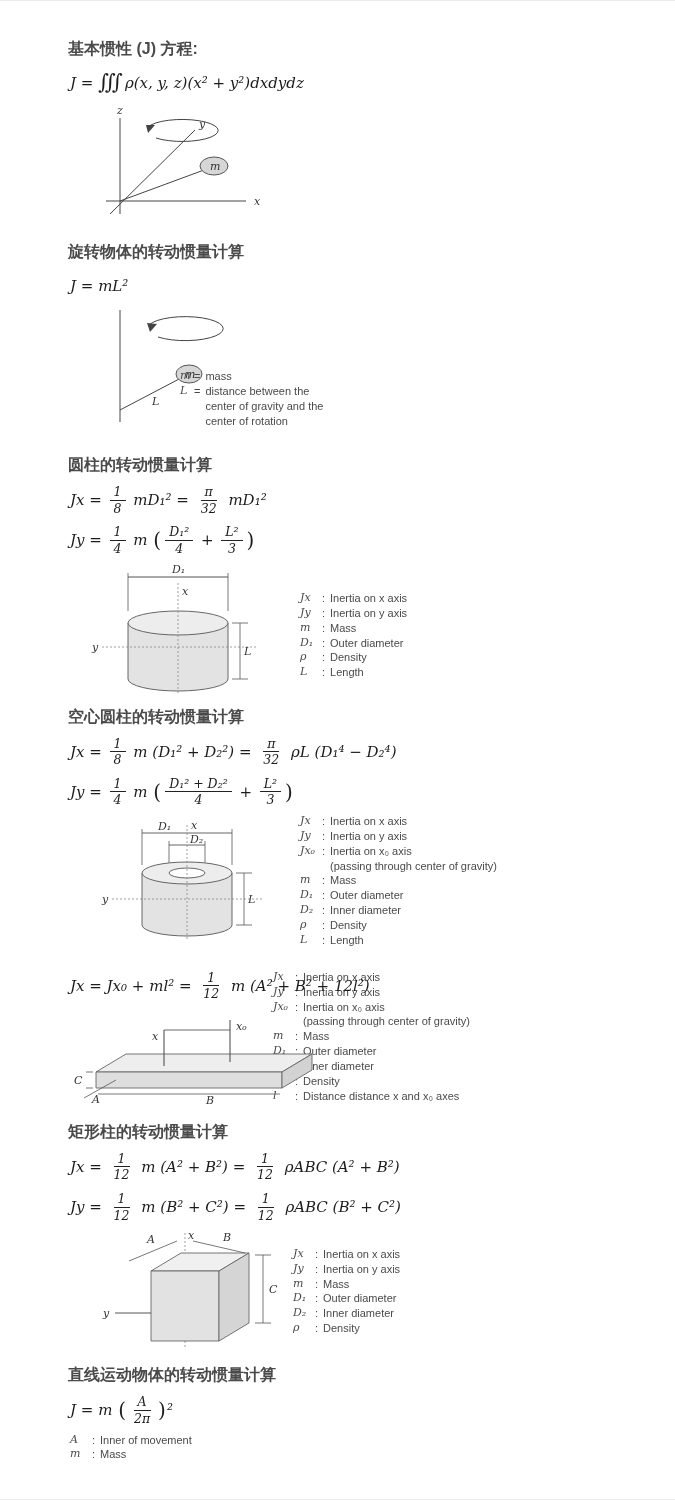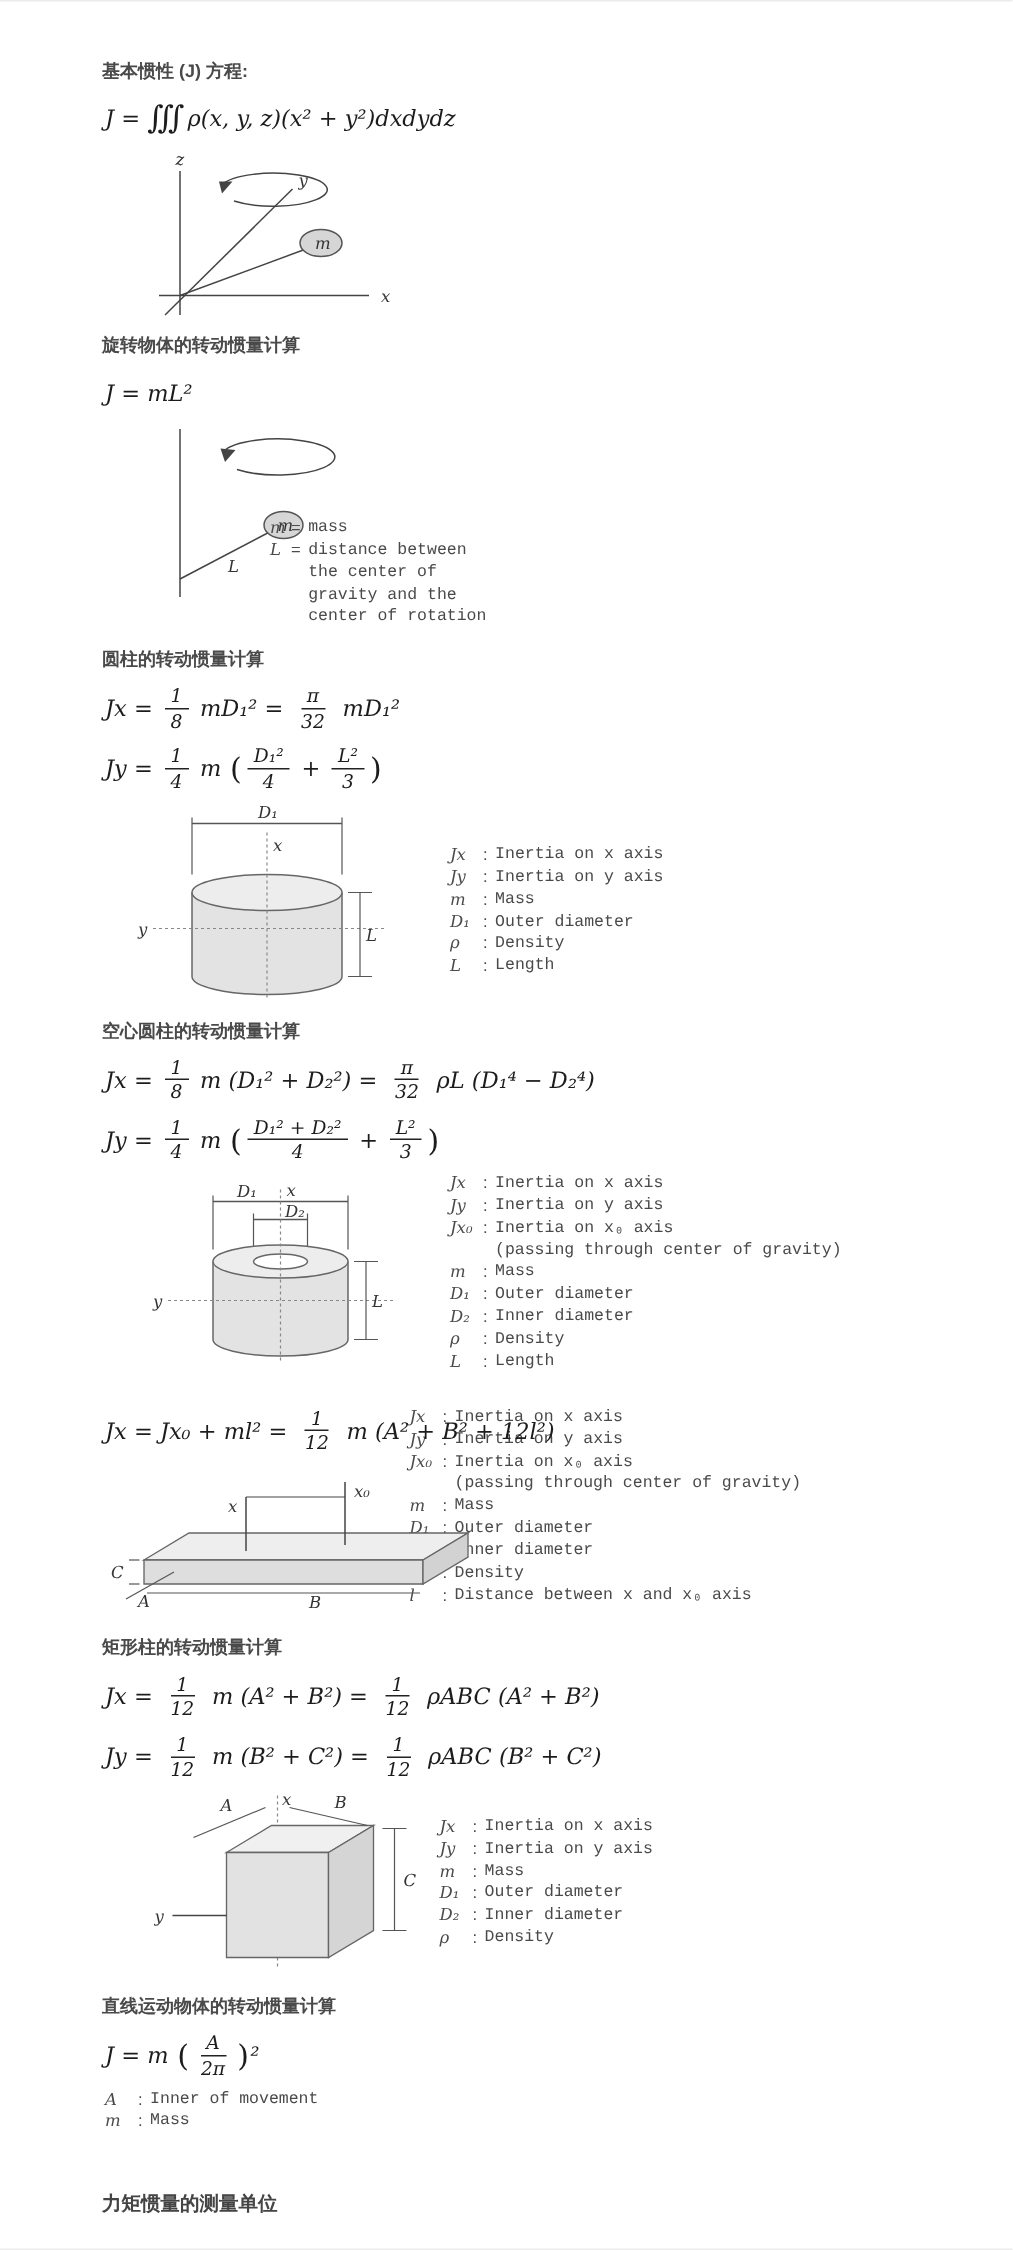--- a/index.html
+++ b/index.html
@@ -3,42 +3,42 @@
 <meta charset="utf-8">
 <style>
   html,body{margin:0;padding:0;}
   body{
     width:675px;height:1500px;background:#ffffff;overflow:hidden;position:relative;
     font-family:"Liberation Sans","DejaVu Sans",sans-serif;color:#4a4a4a;
     border-top:1px solid #ececec;border-bottom:1px solid #ececec;box-sizing:border-box;
   }
   .content{padding:38px 20px 0 68px;}
   .sec{margin:0;}
-  .h{font-size:12px;font-weight:bold;color:#4a4a4a;margin:0 0 2px 0;}
+  .h{font-size:16px;font-weight:bold;color:#4a4a4a;margin:0 0 2px 0;}
   .h.big{font-size:13px;color:#444;}
   
   .formula{
     display:flex;align-items:center;margin:8px 0 6px 2px;
     font-family:"DejaVu Serif","Liberation Serif",serif;font-style:italic;
     font-size:15px;color:#1c1c1c;min-height:30px;
   }
   .t-v{white-space:pre;}
   .t-u{white-space:pre;font-style:normal;}
   .t-int{font-style:normal;font-size:21px;letter-spacing:-4px;margin-right:6px;margin-top:-2px;}
   .t-big{font-style:normal;font-size:20px;font-weight:300;margin:0 1px;color:#1c1c1c;}
   .frac{display:inline-flex;flex-direction:column;align-items:center;margin:0 3px;font-size:12.5px;line-height:1.25;}
   .frac .num{border-bottom:1px solid #222;padding:0 4px;}
   .frac .den{padding:0 4px;}
   
   .defs{font-size:11px;color:#4a4a4a;line-height:1.35;}
   .def-row{display:flex;}
   .def-row.cont{padding-left:30px;}
   .def-sym{font-family:"DejaVu Serif","Liberation Serif",serif;font-style:italic;min-width:22px;flex:none;}
   .def-sep{flex:none;padding-right:5px;}
-  .def-desc{flex:1;font-family:Liberation Mono, monospace;}
+  .def-desc{flex:1;}
   .defs.eq .def-sym{min-width:14px;}
   
   .drow{display:flex;align-items:center;}
   .dcol{flex:none;position:relative;}
   .defs-col{flex:none;}
   svg{display:block;}
   svg text{font-family:"DejaVu Serif","Liberation Serif",serif;font-style:italic;font-size:11px;fill:#333;}
   .rot-defs{position:absolute;left:112px;top:62px;width:150px;}
 </style>
 </head>
@@ -62,21 +62,21 @@
       <line x1="42" y1="110" x2="127" y2="26" stroke="#444" stroke-width="1"></line>
       <text x="131" y="24">y</text>
       <path d="M 88 34 A 36 11 0 1 0 80 23" fill="none" stroke="#444" stroke-width="1"></path>
       <polygon points="78,21 87,21 80,29" fill="#444"></polygon>
       <line x1="52" y1="97" x2="136" y2="66" stroke="#444" stroke-width="1"></line>
       <ellipse cx="146" cy="62" rx="14" ry="9" fill="#d6d6d6" stroke="#555"></ellipse>
       <text x="142" y="66">m</text>
     </svg>
   </section>
 
-  <section class="sec" style="">
+  <section class="sec" style="margin-top:16px">
     <h2 class="h">旋转物体的转动惯量计算</h2>
     <div class="formula">
         <span class="t-v">J </span>
         <span class="t-u">= </span>
         <span class="t-v">mL²</span>
       </div>
     <div class="dcol">
       <svg width="300" height="118" viewBox="0 0 300 118">
         <line x1="52" y1="3" x2="52" y2="115" stroke="#444" stroke-width="1"></line>
         <path d="M 90 30 A 38 12 0 1 0 81 18" fill="none" stroke="#444" stroke-width="1"></path>
@@ -368,21 +368,21 @@
             <span class="def-desc">Inner diameter</span>
           </div>
           <div class="def-row">
             <span class="def-sym">ρ</span>
             <span class="def-sep">:</span>
             <span class="def-desc">Density</span>
           </div>
           <div class="def-row">
             <span class="def-sym">l</span>
             <span class="def-sep">:</span>
-            <span class="def-desc">Distance between x and x₀ axis</span>
+            <span class="def-desc">Distance distance x and x₀ axes</span>
           </div>
         </div>
     </div>
   </section>
 
   <section class="sec" style="margin-top:16px">
     <h2 class="h">矩形柱的转动惯量计算</h2>
     <div class="formula">
         <span class="t-v">Jx </span>
         <span class="t-u">= </span>

